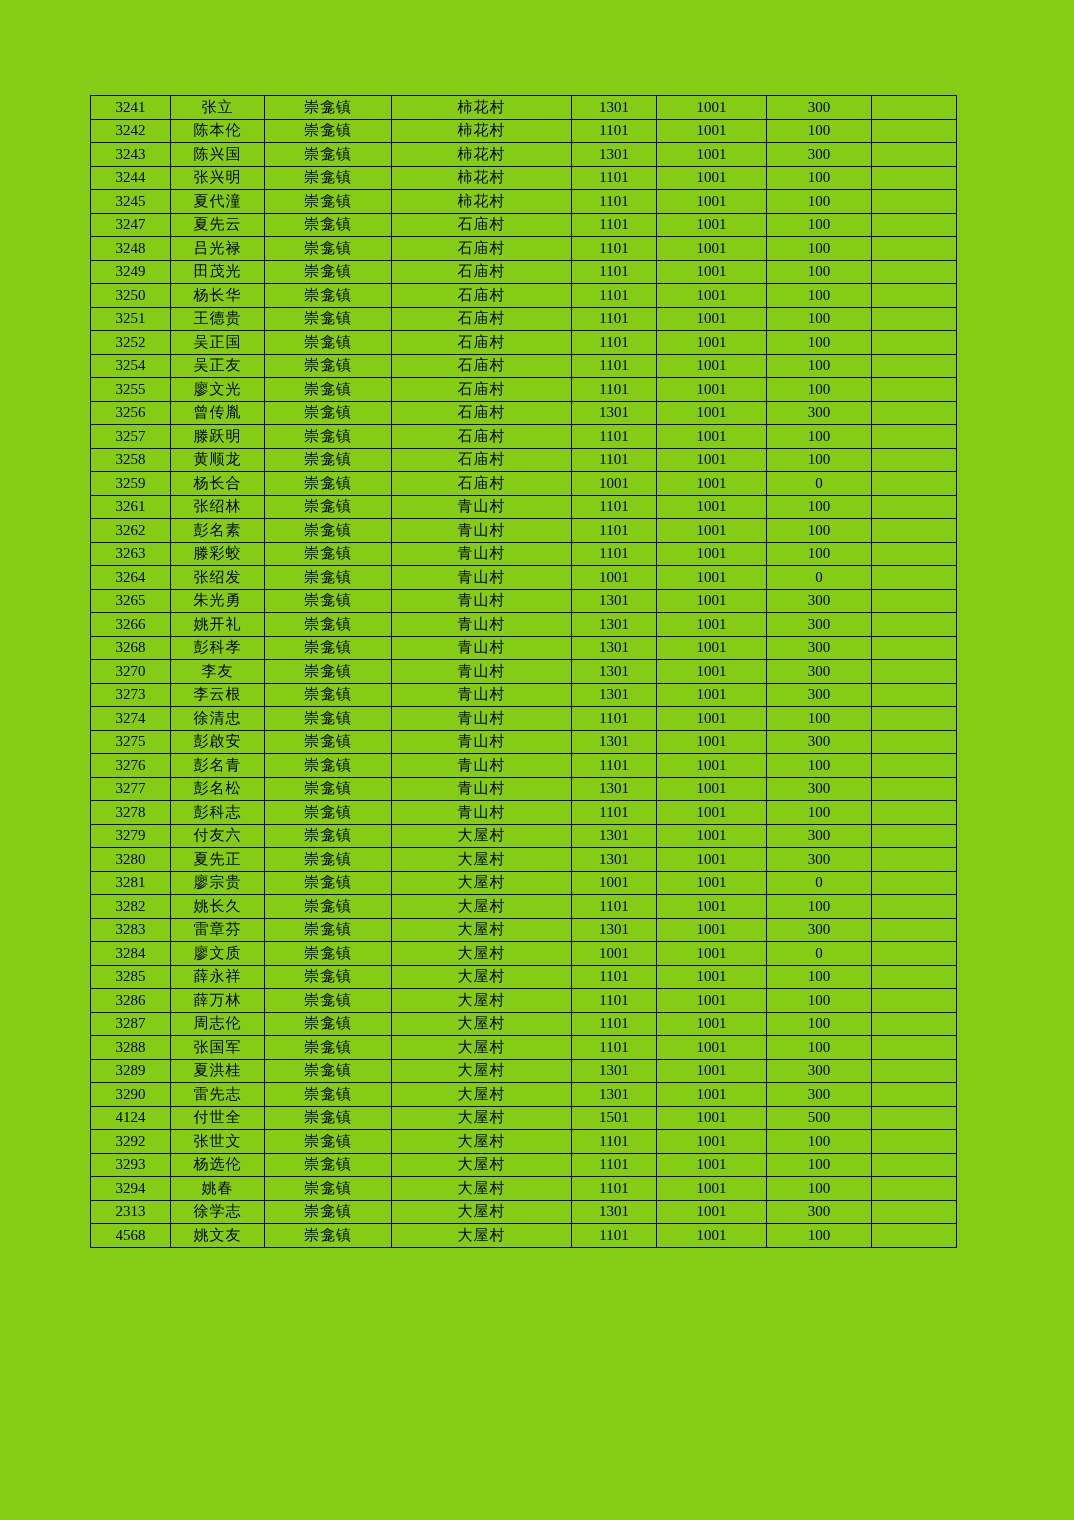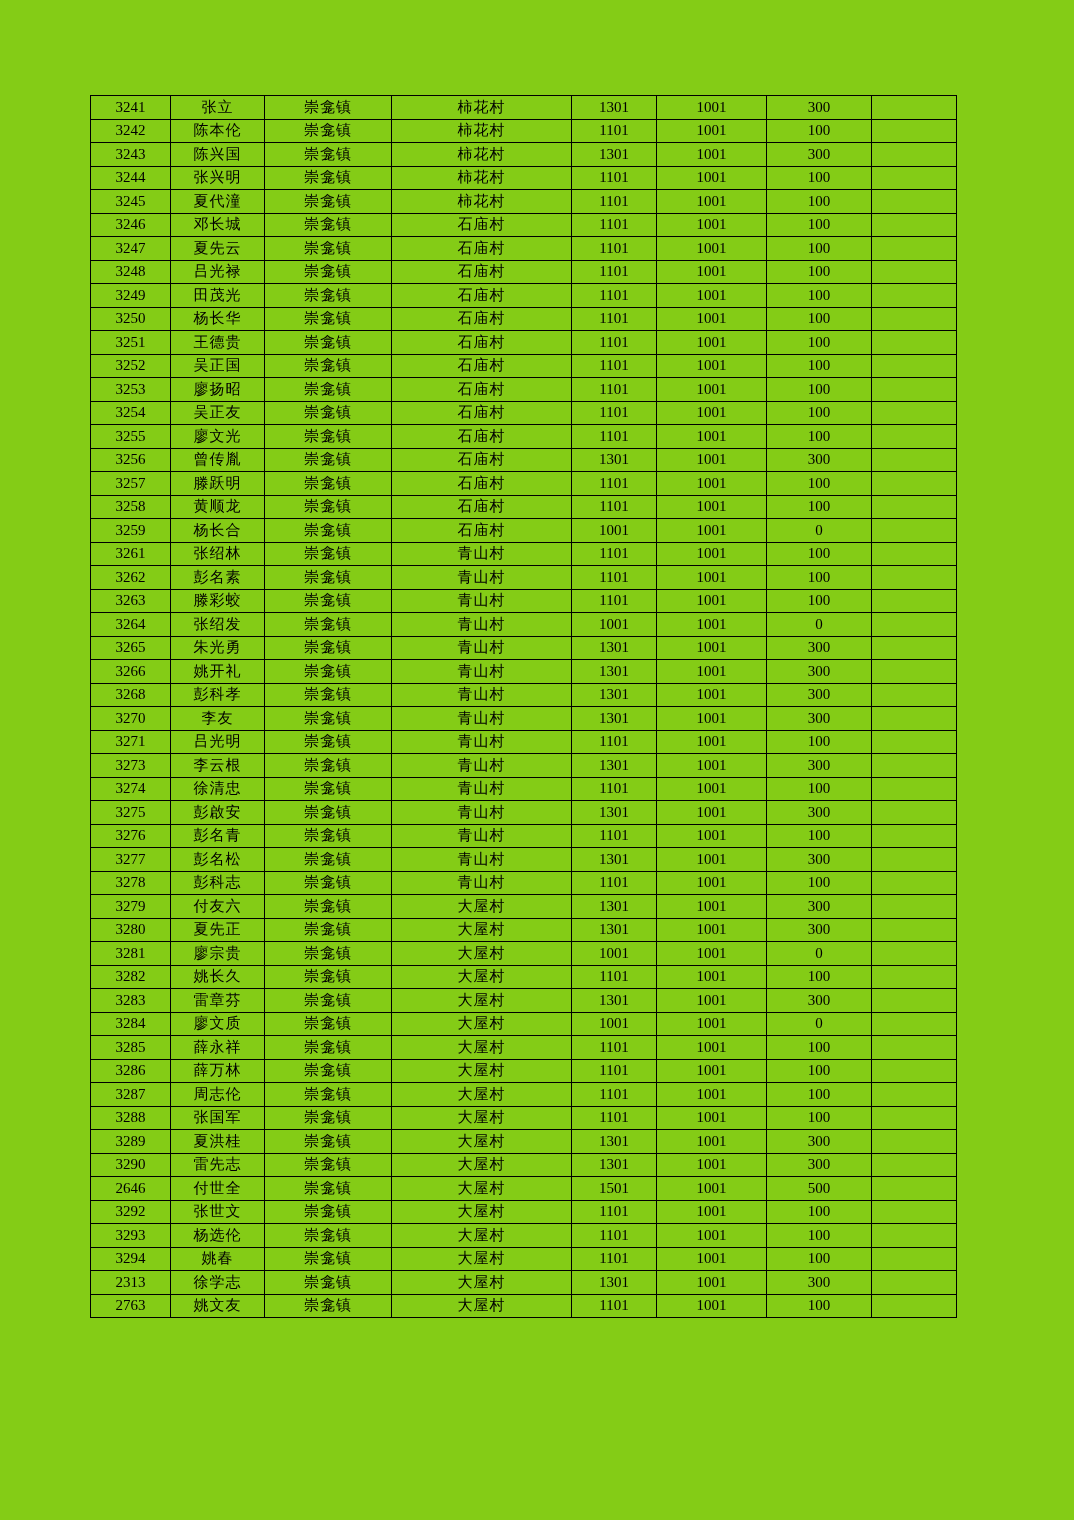--- a/index.html
+++ b/index.html
@@ -98,30 +98,20 @@
           <td class="num">3245</td>
           <td>夏代潼</td>
           <td>崇龛镇</td>
           <td>柿花村</td>
           <td class="num">1101</td>
           <td class="num">1001</td>
           <td class="num">100</td>
           <td class="num"></td>
         </tr>
         <tr>
-          <td class="num">3246</td>
-          <td>邓长城</td>
-          <td>崇龛镇</td>
-          <td>石庙村</td>
-          <td class="num">1101</td>
-          <td class="num">1001</td>
-          <td class="num">100</td>
-          <td class="num"></td>
-        </tr>
-        <tr>
           <td class="num">3247</td>
           <td>夏先云</td>
           <td>崇龛镇</td>
           <td>石庙村</td>
           <td class="num">1101</td>
           <td class="num">1001</td>
           <td class="num">100</td>
           <td class="num"></td>
         </tr>
         <tr>
@@ -168,30 +158,20 @@
           <td class="num">3252</td>
           <td>吴正国</td>
           <td>崇龛镇</td>
           <td>石庙村</td>
           <td class="num">1101</td>
           <td class="num">1001</td>
           <td class="num">100</td>
           <td class="num"></td>
         </tr>
         <tr>
-          <td class="num">3253</td>
-          <td>廖扬昭</td>
-          <td>崇龛镇</td>
-          <td>石庙村</td>
-          <td class="num">1101</td>
-          <td class="num">1001</td>
-          <td class="num">100</td>
-          <td class="num"></td>
-        </tr>
-        <tr>
           <td class="num">3254</td>
           <td>吴正友</td>
           <td>崇龛镇</td>
           <td>石庙村</td>
           <td class="num">1101</td>
           <td class="num">1001</td>
           <td class="num">100</td>
           <td class="num"></td>
         </tr>
         <tr>
@@ -318,30 +298,20 @@
           <td class="num">3270</td>
           <td>李友</td>
           <td>崇龛镇</td>
           <td>青山村</td>
           <td class="num">1301</td>
           <td class="num">1001</td>
           <td class="num">300</td>
           <td class="num"></td>
         </tr>
         <tr>
-          <td class="num">3271</td>
-          <td>吕光明</td>
-          <td>崇龛镇</td>
-          <td>青山村</td>
-          <td class="num">1101</td>
-          <td class="num">1001</td>
-          <td class="num">100</td>
-          <td class="num"></td>
-        </tr>
-        <tr>
           <td class="num">3273</td>
           <td>李云根</td>
           <td>崇龛镇</td>
           <td>青山村</td>
           <td class="num">1301</td>
           <td class="num">1001</td>
           <td class="num">300</td>
           <td class="num"></td>
         </tr>
         <tr>
@@ -508,21 +478,21 @@
           <td class="num">3290</td>
           <td>雷先志</td>
           <td>崇龛镇</td>
           <td>大屋村</td>
           <td class="num">1301</td>
           <td class="num">1001</td>
           <td class="num">300</td>
           <td class="num"></td>
         </tr>
         <tr>
-          <td class="num">2646</td>
+          <td class="num">4124</td>
           <td>付世全</td>
           <td>崇龛镇</td>
           <td>大屋村</td>
           <td class="num">1501</td>
           <td class="num">1001</td>
           <td class="num">500</td>
           <td class="num"></td>
         </tr>
         <tr>
           <td class="num">3292</td>
@@ -558,21 +528,21 @@
           <td class="num">2313</td>
           <td>徐学志</td>
           <td>崇龛镇</td>
           <td>大屋村</td>
           <td class="num">1301</td>
           <td class="num">1001</td>
           <td class="num">300</td>
           <td class="num"></td>
         </tr>
         <tr>
-          <td class="num">2763</td>
+          <td class="num">4568</td>
           <td>姚文友</td>
           <td>崇龛镇</td>
           <td>大屋村</td>
           <td class="num">1101</td>
           <td class="num">1001</td>
           <td class="num">100</td>
           <td class="num"></td>
         </tr>
       </tbody>
   </table>

